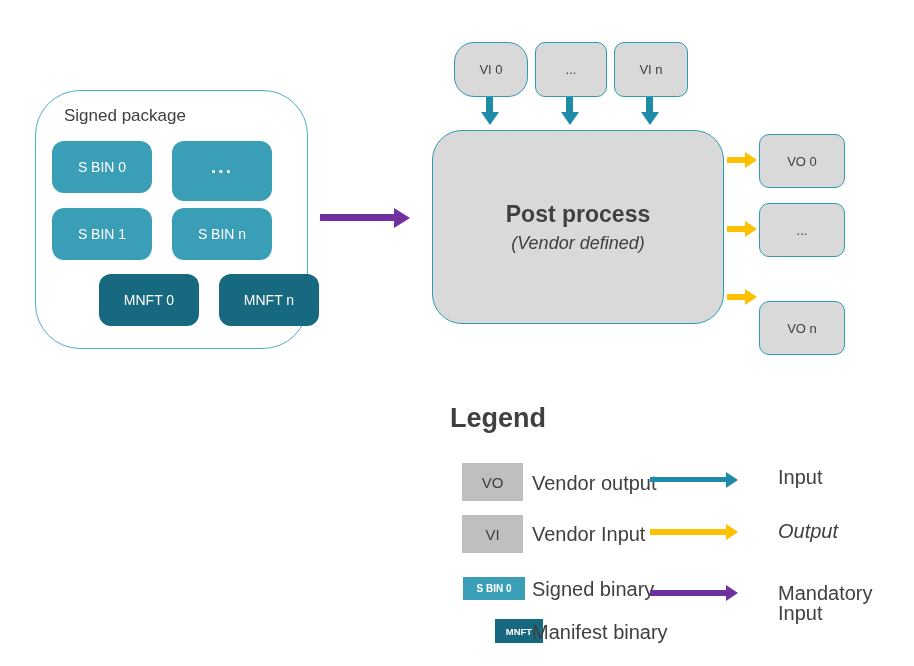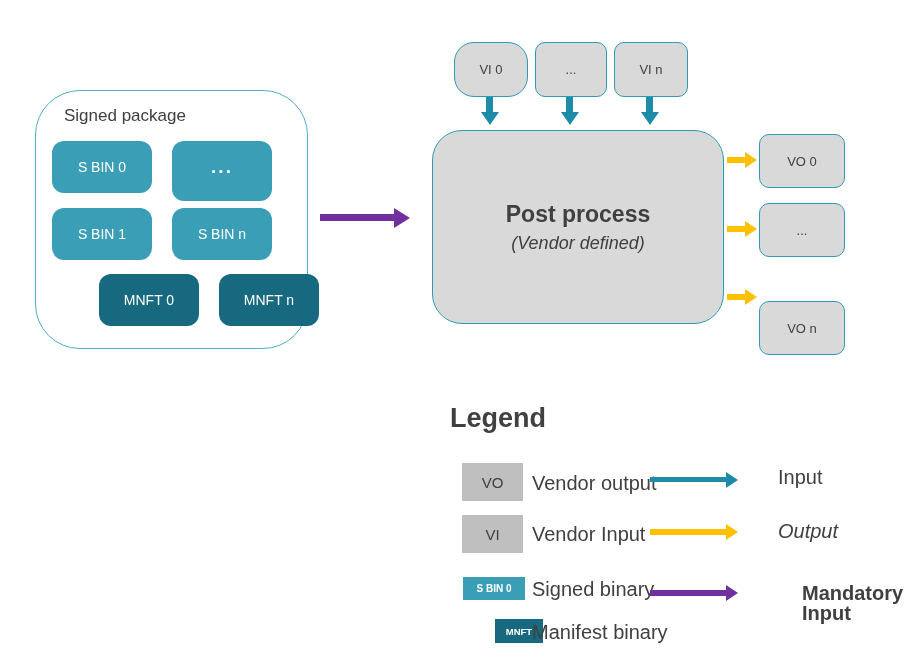--- a/index.html
+++ b/index.html
@@ -131,15 +131,15 @@
   <div class="sw sw-manifest" style="left:463px;top:619px;">MNFT</div>
   <div class="lg-label" style="left:532px;top:622px;">Manifest binary</div>
 
   <div class="ar-right c-teal" style="left:650px;top:477px;width:76px;height:5px;"></div>
   <div class="lg-label" style="left:778px;top:467px;text-align:center;">Input</div>
 
   <div class="ar-right c-yellow" style="left:650px;top:529px;width:76px;height:6px;"></div>
   <div class="lg-label" style="left:778px;top:521px;font-style:italic;">Output</div>
 
   <div class="ar-right c-purple" style="left:650px;top:590px;width:76px;height:6px;"></div>
-  <div class="lg-label" style="left:802px;top:583px;font-weight:bold;">Mandatory Input</div>
+  <div class="lg-label" style="left:778px;top:583px;">Mandatory Input</div>
 
 </div>
 
 </body></html>

